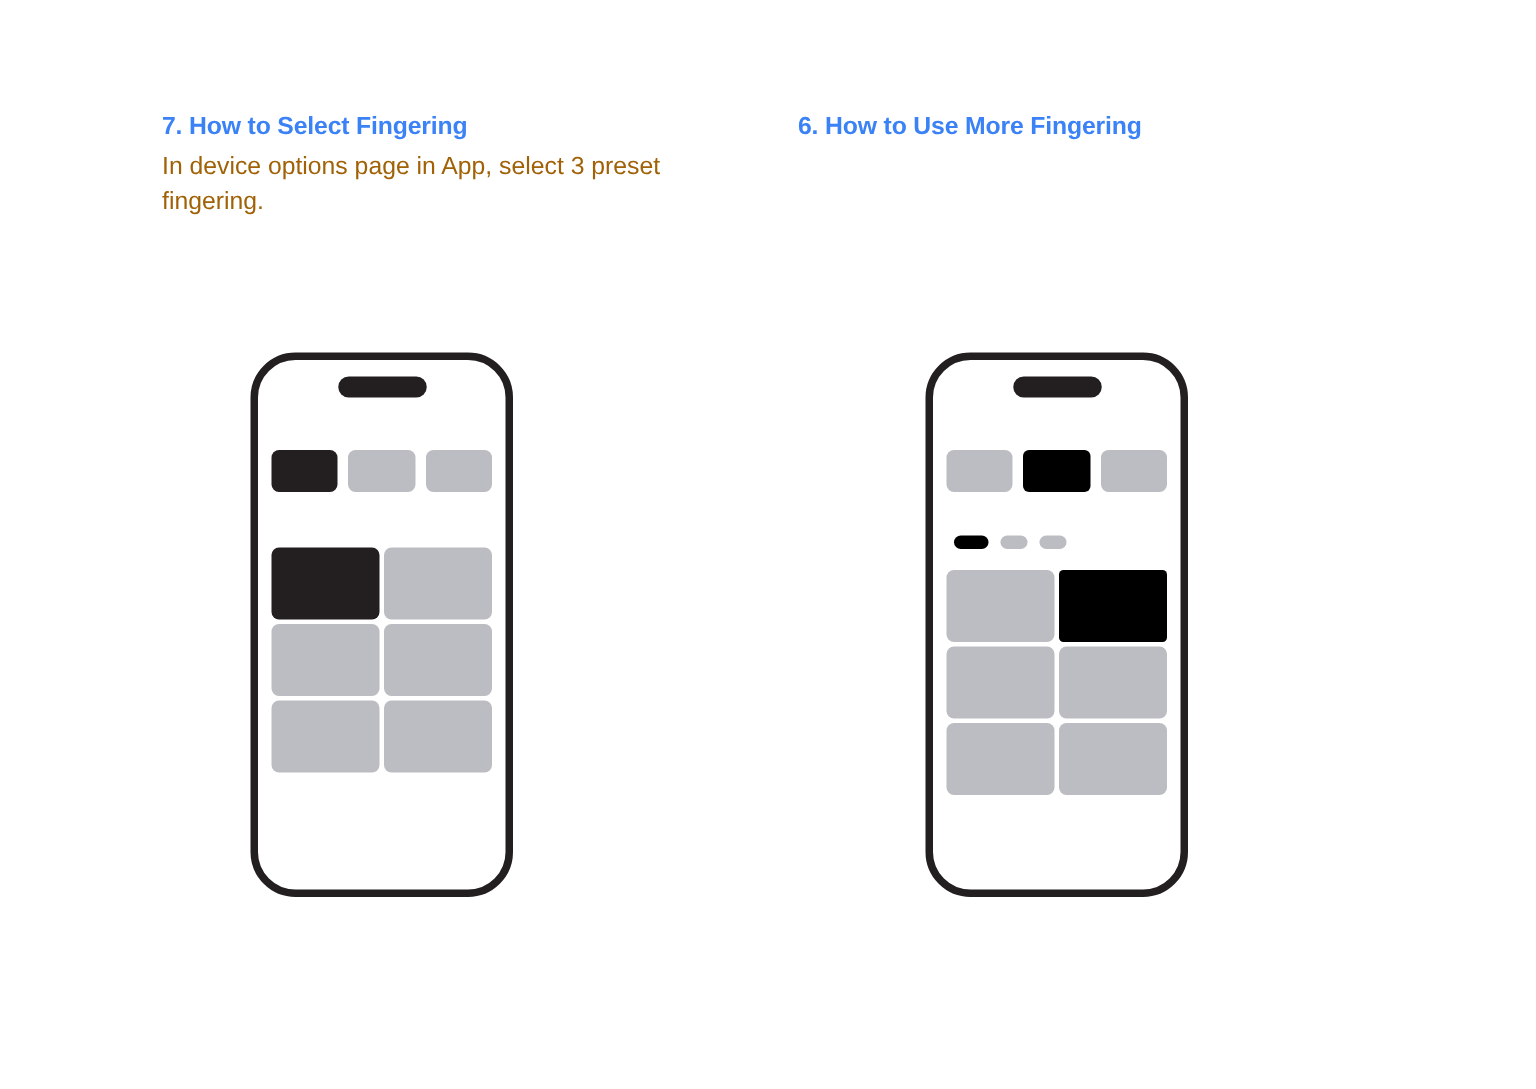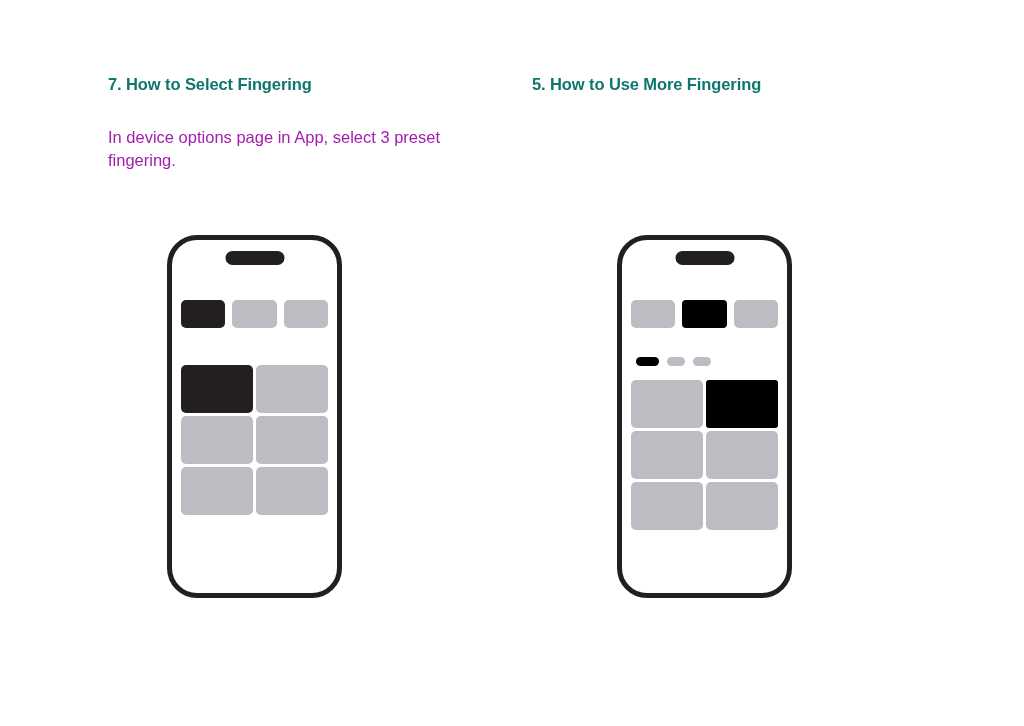--- a/index.html
+++ b/index.html
@@ -25,30 +25,30 @@
   .col {
     position: absolute;
     top: 74px;
   }
   .col-left  { left: 108px; width: 400px; }
   .col-right { left: 532px; width: 400px; }
 
   .step-heading {
     font-size: 16.5px;
     font-weight: bold;
-    color: #0f766e;
+    color: #3b82f6;
     letter-spacing: -0.1px;
     line-height: 20px;
-    margin: 0 0 32px 0;
+    margin: 0 0 6px 0;
     white-space: nowrap;
   }
   .step-body {
     font-size: 16.5px;
     font-weight: normal;
-    color: #a21caf;
+    color: #a16207;
     line-height: 23px;
     margin: 0;
   }
   .col-left .step-body { width: 398px; }
 
   
   .phone {
     position: absolute;
     width: 175px;
     height: 363px;
@@ -134,21 +134,21 @@
 <body>
 
 <div class="page">
 
   <div class="col col-left">
     <h2 class="step-heading">7. How to Select Fingering</h2>
     <p class="step-body">In device options page in App, select 3 preset fingering.</p>
   </div>
 
   <div class="col col-right">
-    <h2 class="step-heading">5. How to Use More Fingering</h2>
+    <h2 class="step-heading">6. How to Use More Fingering</h2>
   </div>
 
   <div class="phone phone-left">
     <div class="notch"></div>
     <div class="screen">
 
       <div class="tab-row" style="top:60px;">
         <div class="tab active-dark"></div>
         <div class="tab"></div>
         <div class="tab"></div>

